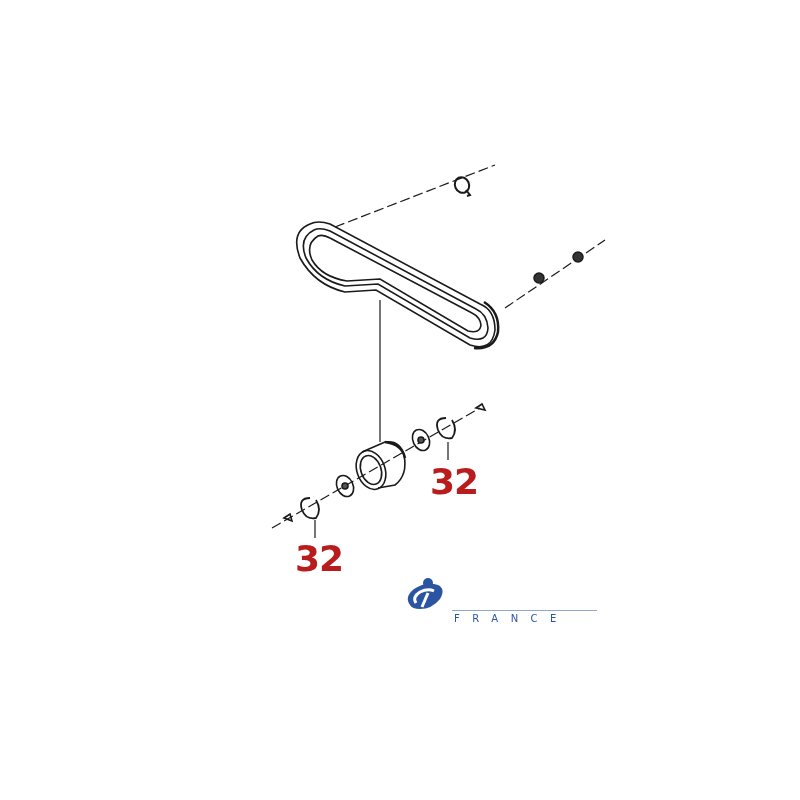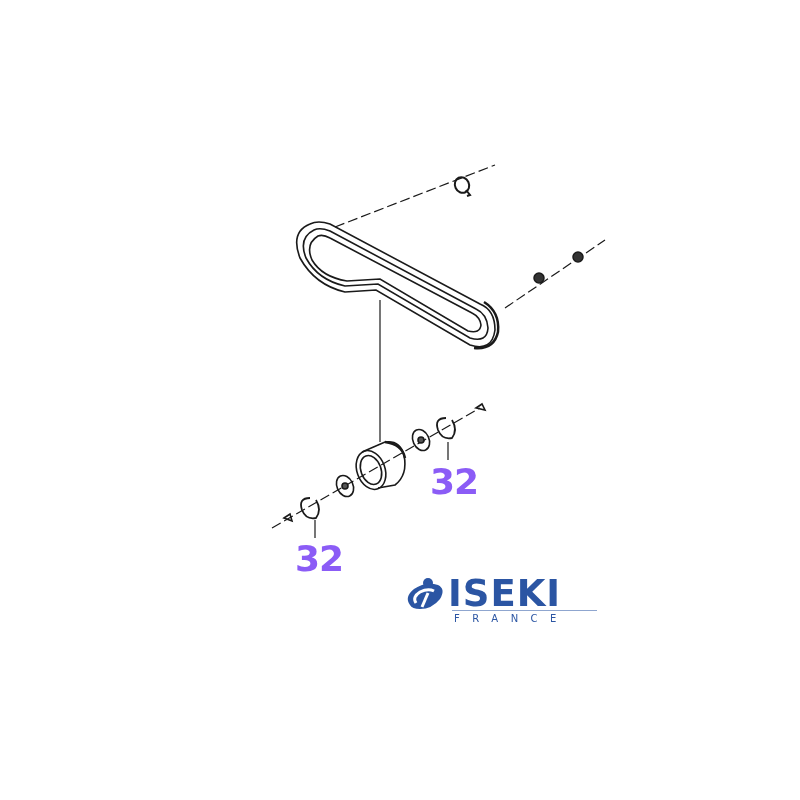--- a/index.html
+++ b/index.html
@@ -1,18 +1,18 @@
 <!DOCTYPE html>
 <html><head>
 <meta charset="utf-8">
 <style>
   html,body{margin:0;padding:0;background:#ffffff;}
   body{width:800px;height:800px;position:relative;overflow:hidden;font-family:"Liberation Sans",sans-serif;}
   #diagram{position:absolute;left:0;top:0;width:800px;height:800px;}
-  .callout{position:absolute;color:#8b5cf6;font-family:"DejaVu Sans",sans-serif;font-weight:bold;font-size:36px;letter-spacing:-1px;line-height:1;}
+  .callout{position:absolute;color:#b91c1c;font-family:"DejaVu Sans",sans-serif;font-weight:bold;font-size:36px;letter-spacing:-1px;line-height:1;}
   #logo{position:absolute;left:400px;top:575px;width:200px;height:55px;}
   #logo-text{position:absolute;left:48px;top:0px;font-family:"DejaVu Sans",sans-serif;font-weight:bold;font-size:37px;color:#2b55a3;letter-spacing:1px;line-height:1;}
   #logo-sub{position:absolute;left:54px;top:39px;font-family:"DejaVu Sans",sans-serif;font-size:10px;color:#2b55a3;letter-spacing:12.5px;line-height:1;}
   #logo-rule{position:absolute;left:52px;top:35px;width:145px;height:1px;background:#8fa6cf;}
 </style>
 </head>
 <body>
 
 <svg id="diagram" viewBox="0 0 800 800" xmlns="http://www.w3.org/2000/svg">
   <g fill="none" stroke="#1a1a1a" stroke-width="1.2">
@@ -69,16 +69,15 @@
 <div class="callout" style="left:430px;top:464px;">32</div>
 <div class="callout" style="left:295px;top:541px;">32</div>
 
 <div id="logo">
   <svg width="46" height="40" viewBox="0 0 46 40" style="position:absolute;left:2px;top:0;">
     <path d="M8 30 Q2 22 12 14 Q24 6 36 10 Q44 14 38 24 Q30 34 18 34 Q10 34 8 30 Z" fill="#2b55a3"></path>
     <path d="M14 28 Q10 22 18 17 Q26 13 32 16" fill="none" stroke="#fff" stroke-width="3"></path>
     <circle cx="26" cy="8" r="5" fill="#2b55a3"></circle>
     <path d="M20 32 L26 18" stroke="#fff" stroke-width="3"></path>
   </svg>
-  <div id="logo-text">ISEKI</div>
   <div id="logo-rule"></div>
   <div id="logo-sub">FRANCE</div>
 </div>
 
 </body></html>

